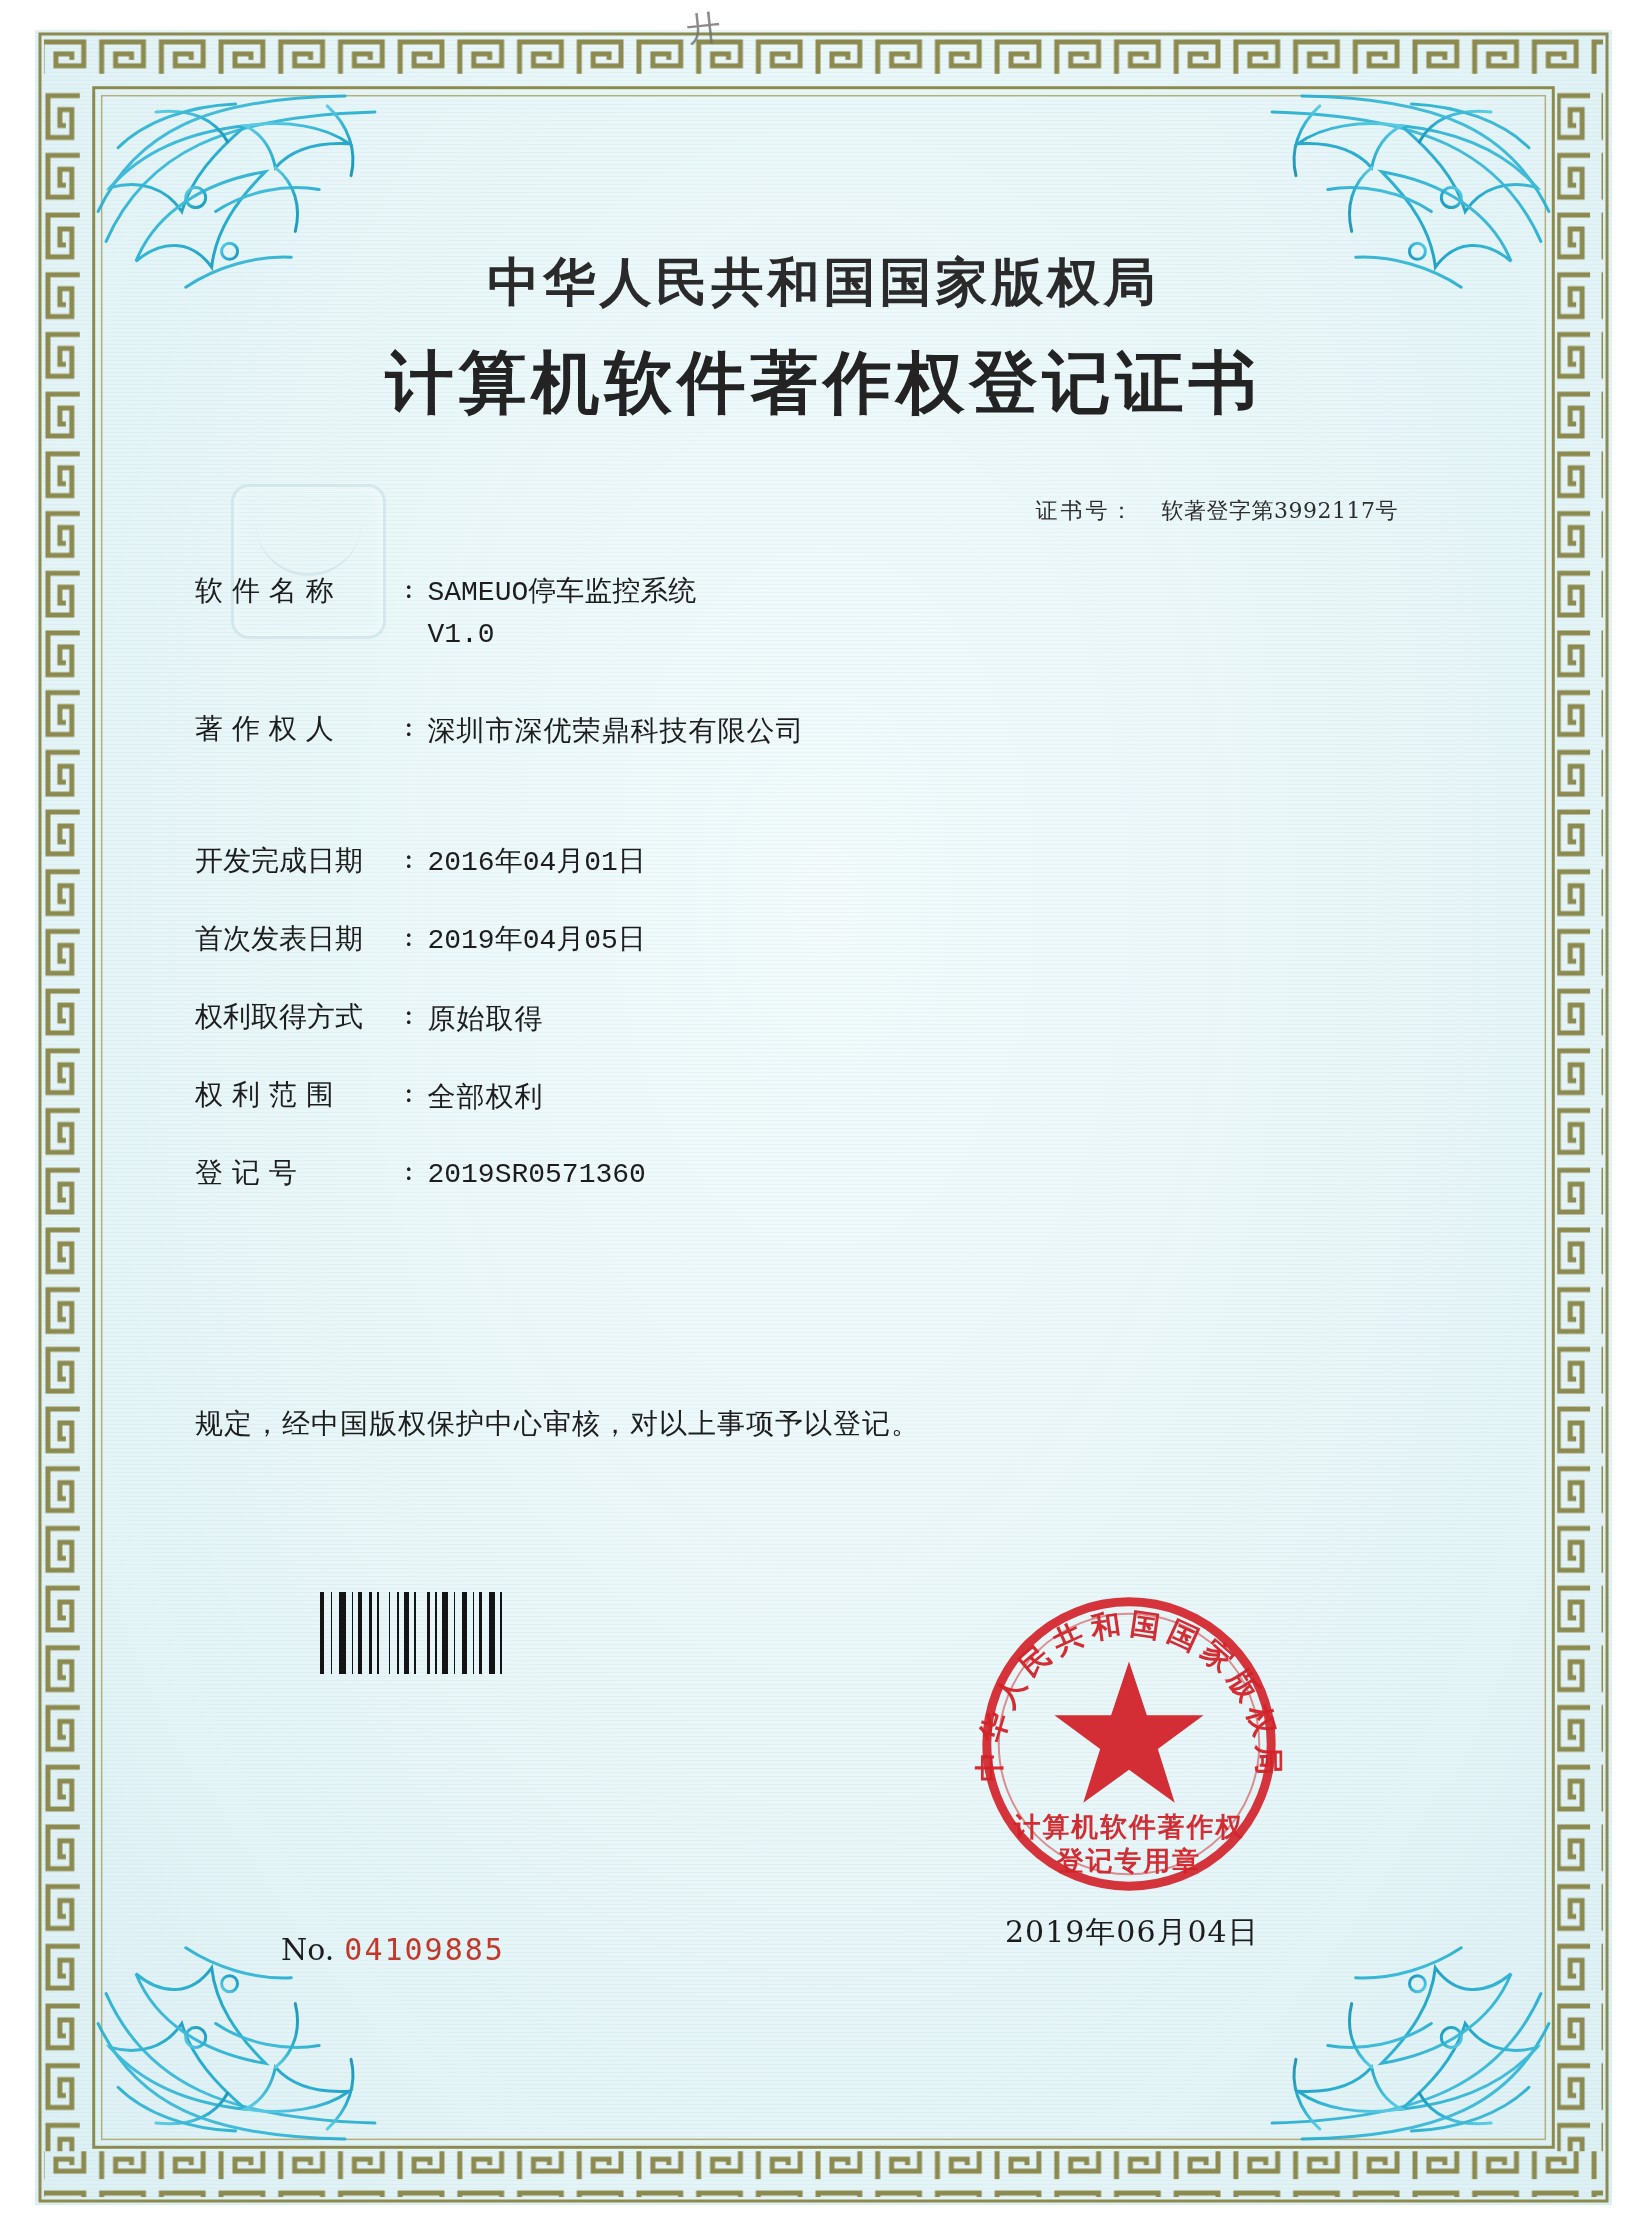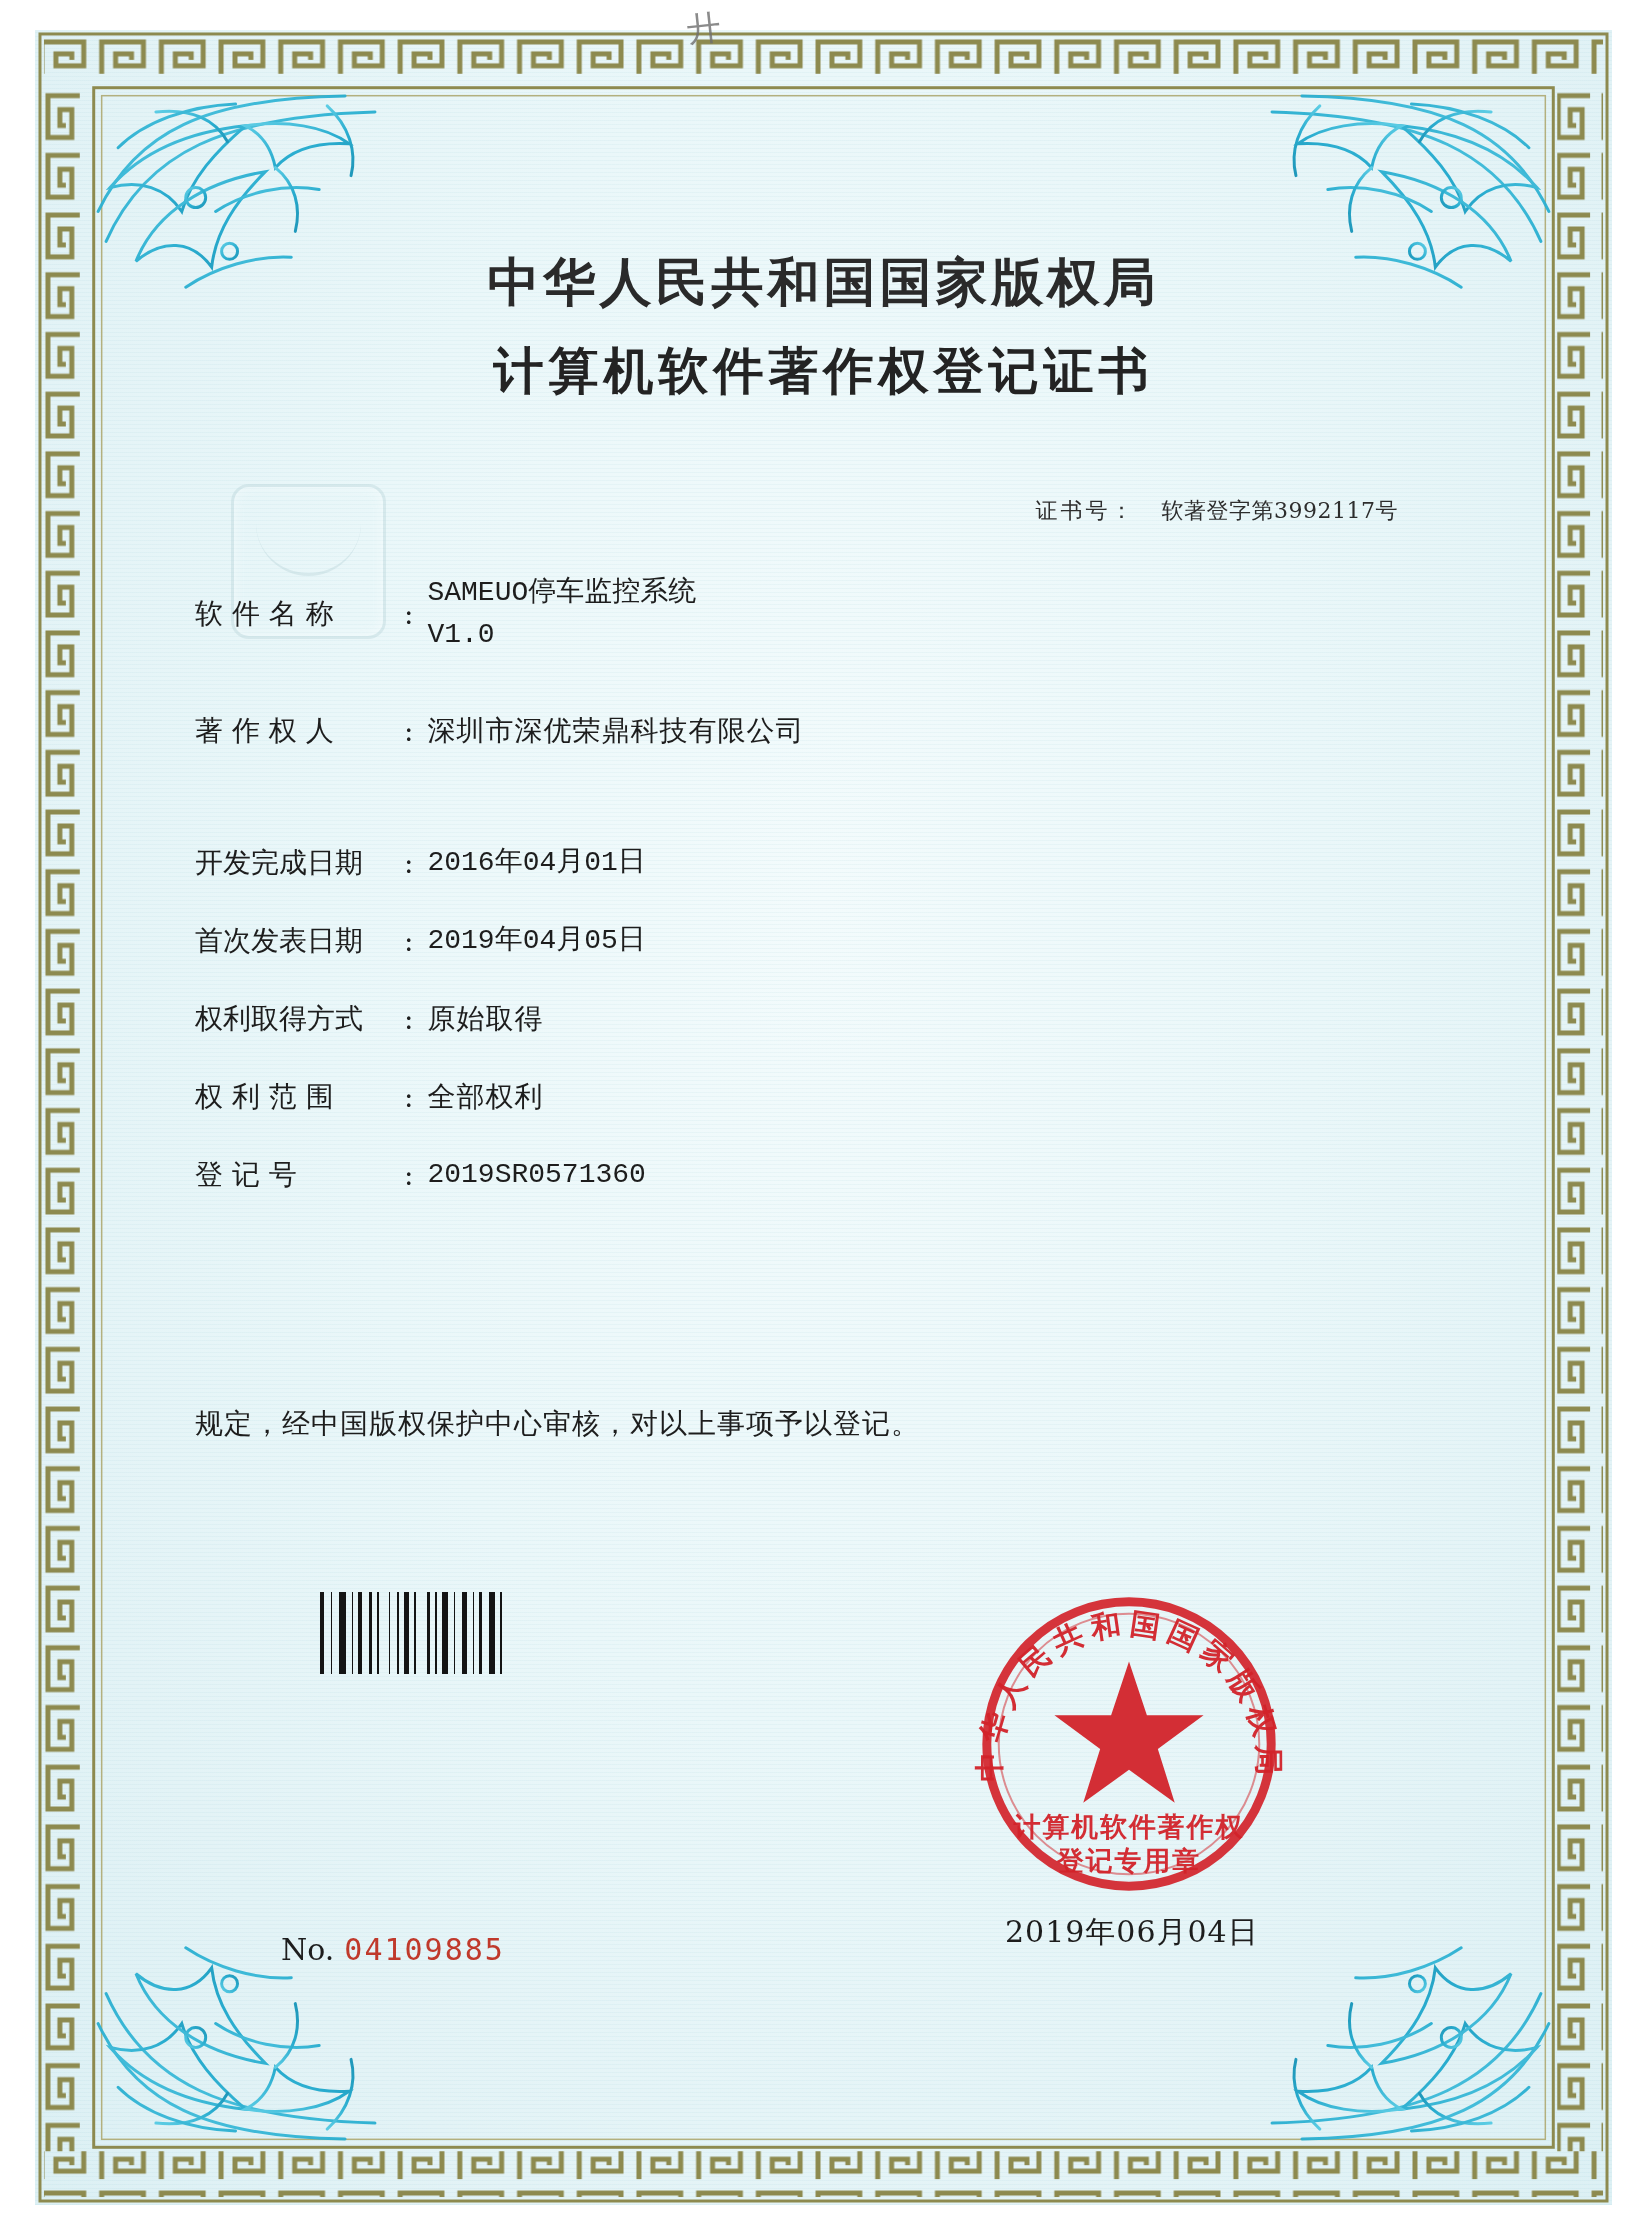--- a/index.html
+++ b/index.html
@@ -74,21 +74,21 @@
   .title-main {
     font-family: "DejaVu Serif", "Liberation Serif", serif;
     font-size: 52px;
     font-weight: 700;
     letter-spacing: 4px;
     color: #2a2a2a;
     line-height: 1.25;
   }
   .title-sub {
     font-family: "DejaVu Serif", "Liberation Serif", serif;
-    font-size: 50px;
+    font-size: 68px;
     font-weight: 700;
     letter-spacing: 5px;
     color: #232323;
     margin-top: 26px;
     line-height: 1.25;
   }
 
   
   .cert-no-row {
     position: absolute;
@@ -106,21 +106,21 @@
   
   .fields {
     position: absolute;
     left: 195px;
     top: 572px;
     width: 1194px;
     color: #1f1f1f;
   }
   .field {
     display: flex;
-    align-items: center;
+    align-items: flex-start;
     margin-bottom: 28px;
   }
   .field .f-label {
     width: 209px;
     flex: 0 0 209px;
     font-size: 28px;
     font-family: "DejaVu Serif", "Liberation Serif", serif;
     color: #1d1d1d;
     display: flex;
     justify-content: space-between;

